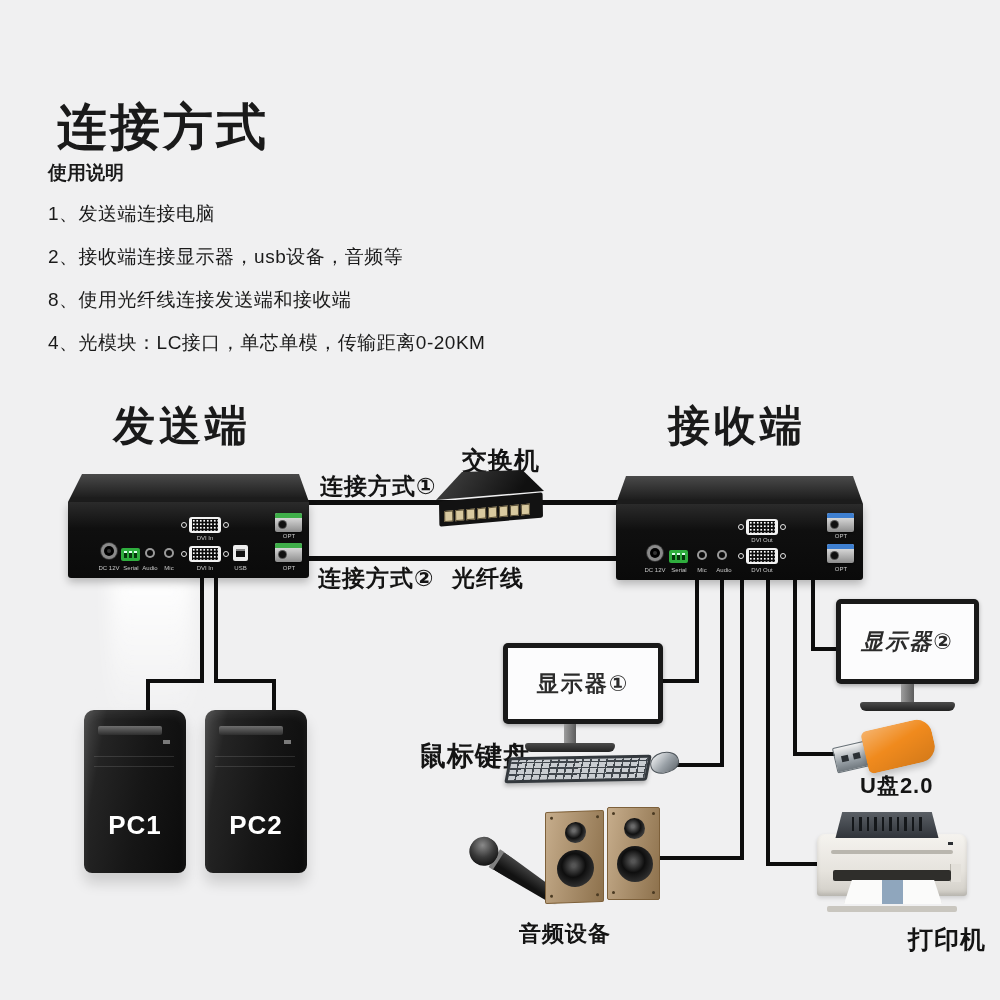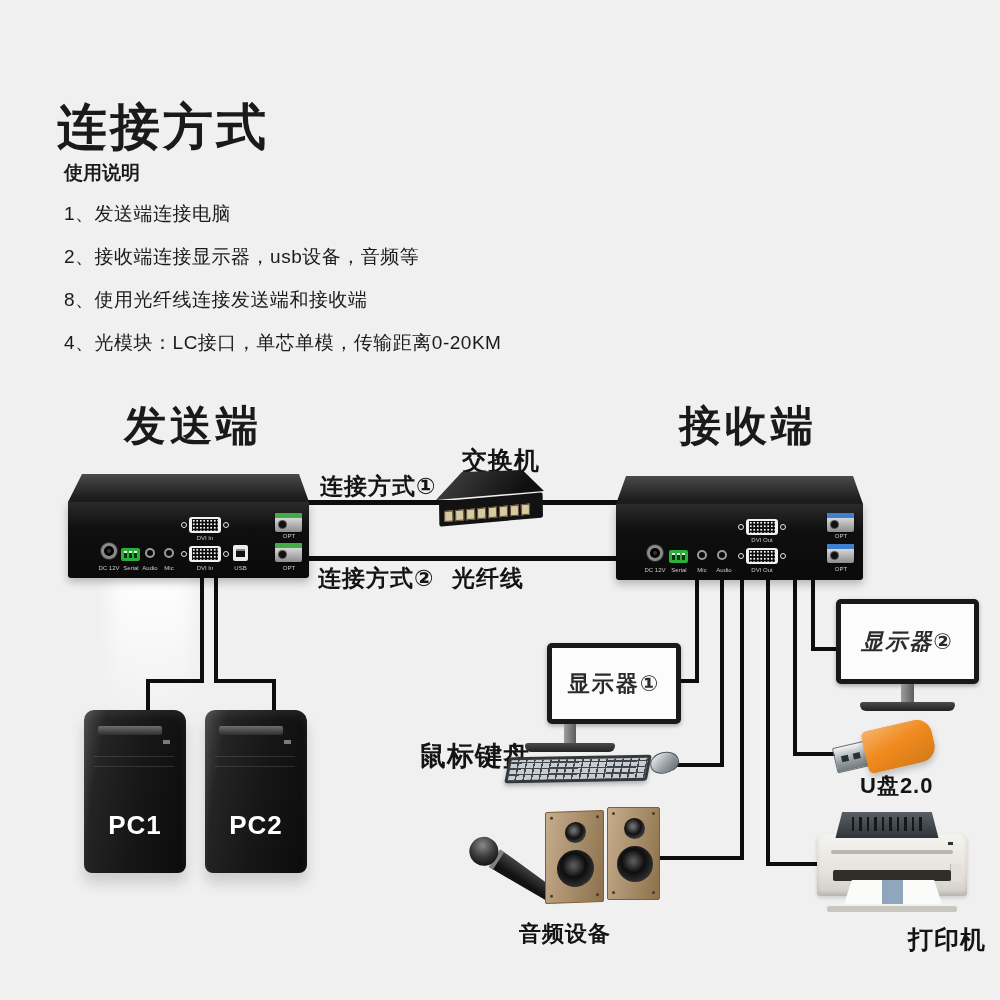--- a/index.html
+++ b/index.html
@@ -4,25 +4,25 @@
 <style>
   html,body{margin:0;padding:0;background:#e4e4e4;}
   .page{position:relative;width:1000px;height:1000px;background:var(--background,#f0f0f1);
         font-family:"Liberation Sans","DejaVu Sans",sans-serif;overflow:hidden;color:#1a1a1a;}
   .abs{position:absolute;}
   .lbl{position:absolute;color:#141414;white-space:nowrap;}
   .wire{position:absolute;background:var(--wire,#0d0d0d);z-index:1;}
 
   
   .title{left:57px;top:58px;font-size:50px;font-weight:800;letter-spacing:3px;margin-top:36px;}
-  .instr{left:64px;top:160px;width:600px;}
+  .instr{left:48px;top:160px;width:600px;}
   .instr-head{font-size:19px;font-weight:600;margin-bottom:15px;}
   .instr-item{font-size:19px;font-weight:500;margin-bottom:17px;letter-spacing:.5px;}
 
-  .section-label{font-size:42px;font-weight:800;letter-spacing:4px;text-align:center;}
+  .section-label{font-size:42px;font-weight:800;letter-spacing:4px;}
 
   
   .dev{position:absolute;z-index:2;}
   .dev-top{position:absolute;left:0;top:0;width:100%;height:28px;
            background:linear-gradient(180deg,#4a4a4a,#1d1d1d 85%);}
   .dev-front{position:absolute;left:0;top:28px;width:100%;height:76px;border-radius:0 0 3px 3px;
            background:linear-gradient(180deg,#2b2b2b,#0f0f0f 35%,#0a0a0a);
            box-shadow:0 4px 8px rgba(0,0,0,.25);}
   .port-label{position:absolute;font-size:6px;color:#c9c9c9;text-align:center;letter-spacing:0;}
 
@@ -295,21 +295,21 @@
   </div>
   <div class="pc" style="left:205px;top:710px;">
     <div class="pc-slot"></div>
     <div class="pc-btn"></div>
     <div class="pc-line" style="top:46px;"></div>
     <div class="pc-line" style="top:56px;"></div>
     <div class="pc-name">PC2</div>
   </div>
 
   <div class="monitor" style="left:503px;top:643px;width:134px;height:116px;">
-    <div class="mon-bezel" style="width:134px;height:81px;margin-left:44px;">
+    <div class="mon-bezel" style="width:160px;height:81px;">
       <div class="mon-screen">
         <span>显示器①</span>
       </div>
     </div>
     <div class="mon-neck" style="left:61px;top:81px;width:12px;height:21px;"></div>
     <div class="mon-base" style="left:22px;top:100px;width:90px;height:9px;"></div>
   </div>
 
   <div class="lbl dev-label-sm" style="left:419px;top:738px;font-size:27px;">鼠标键盘</div>
   <div class="kb">

